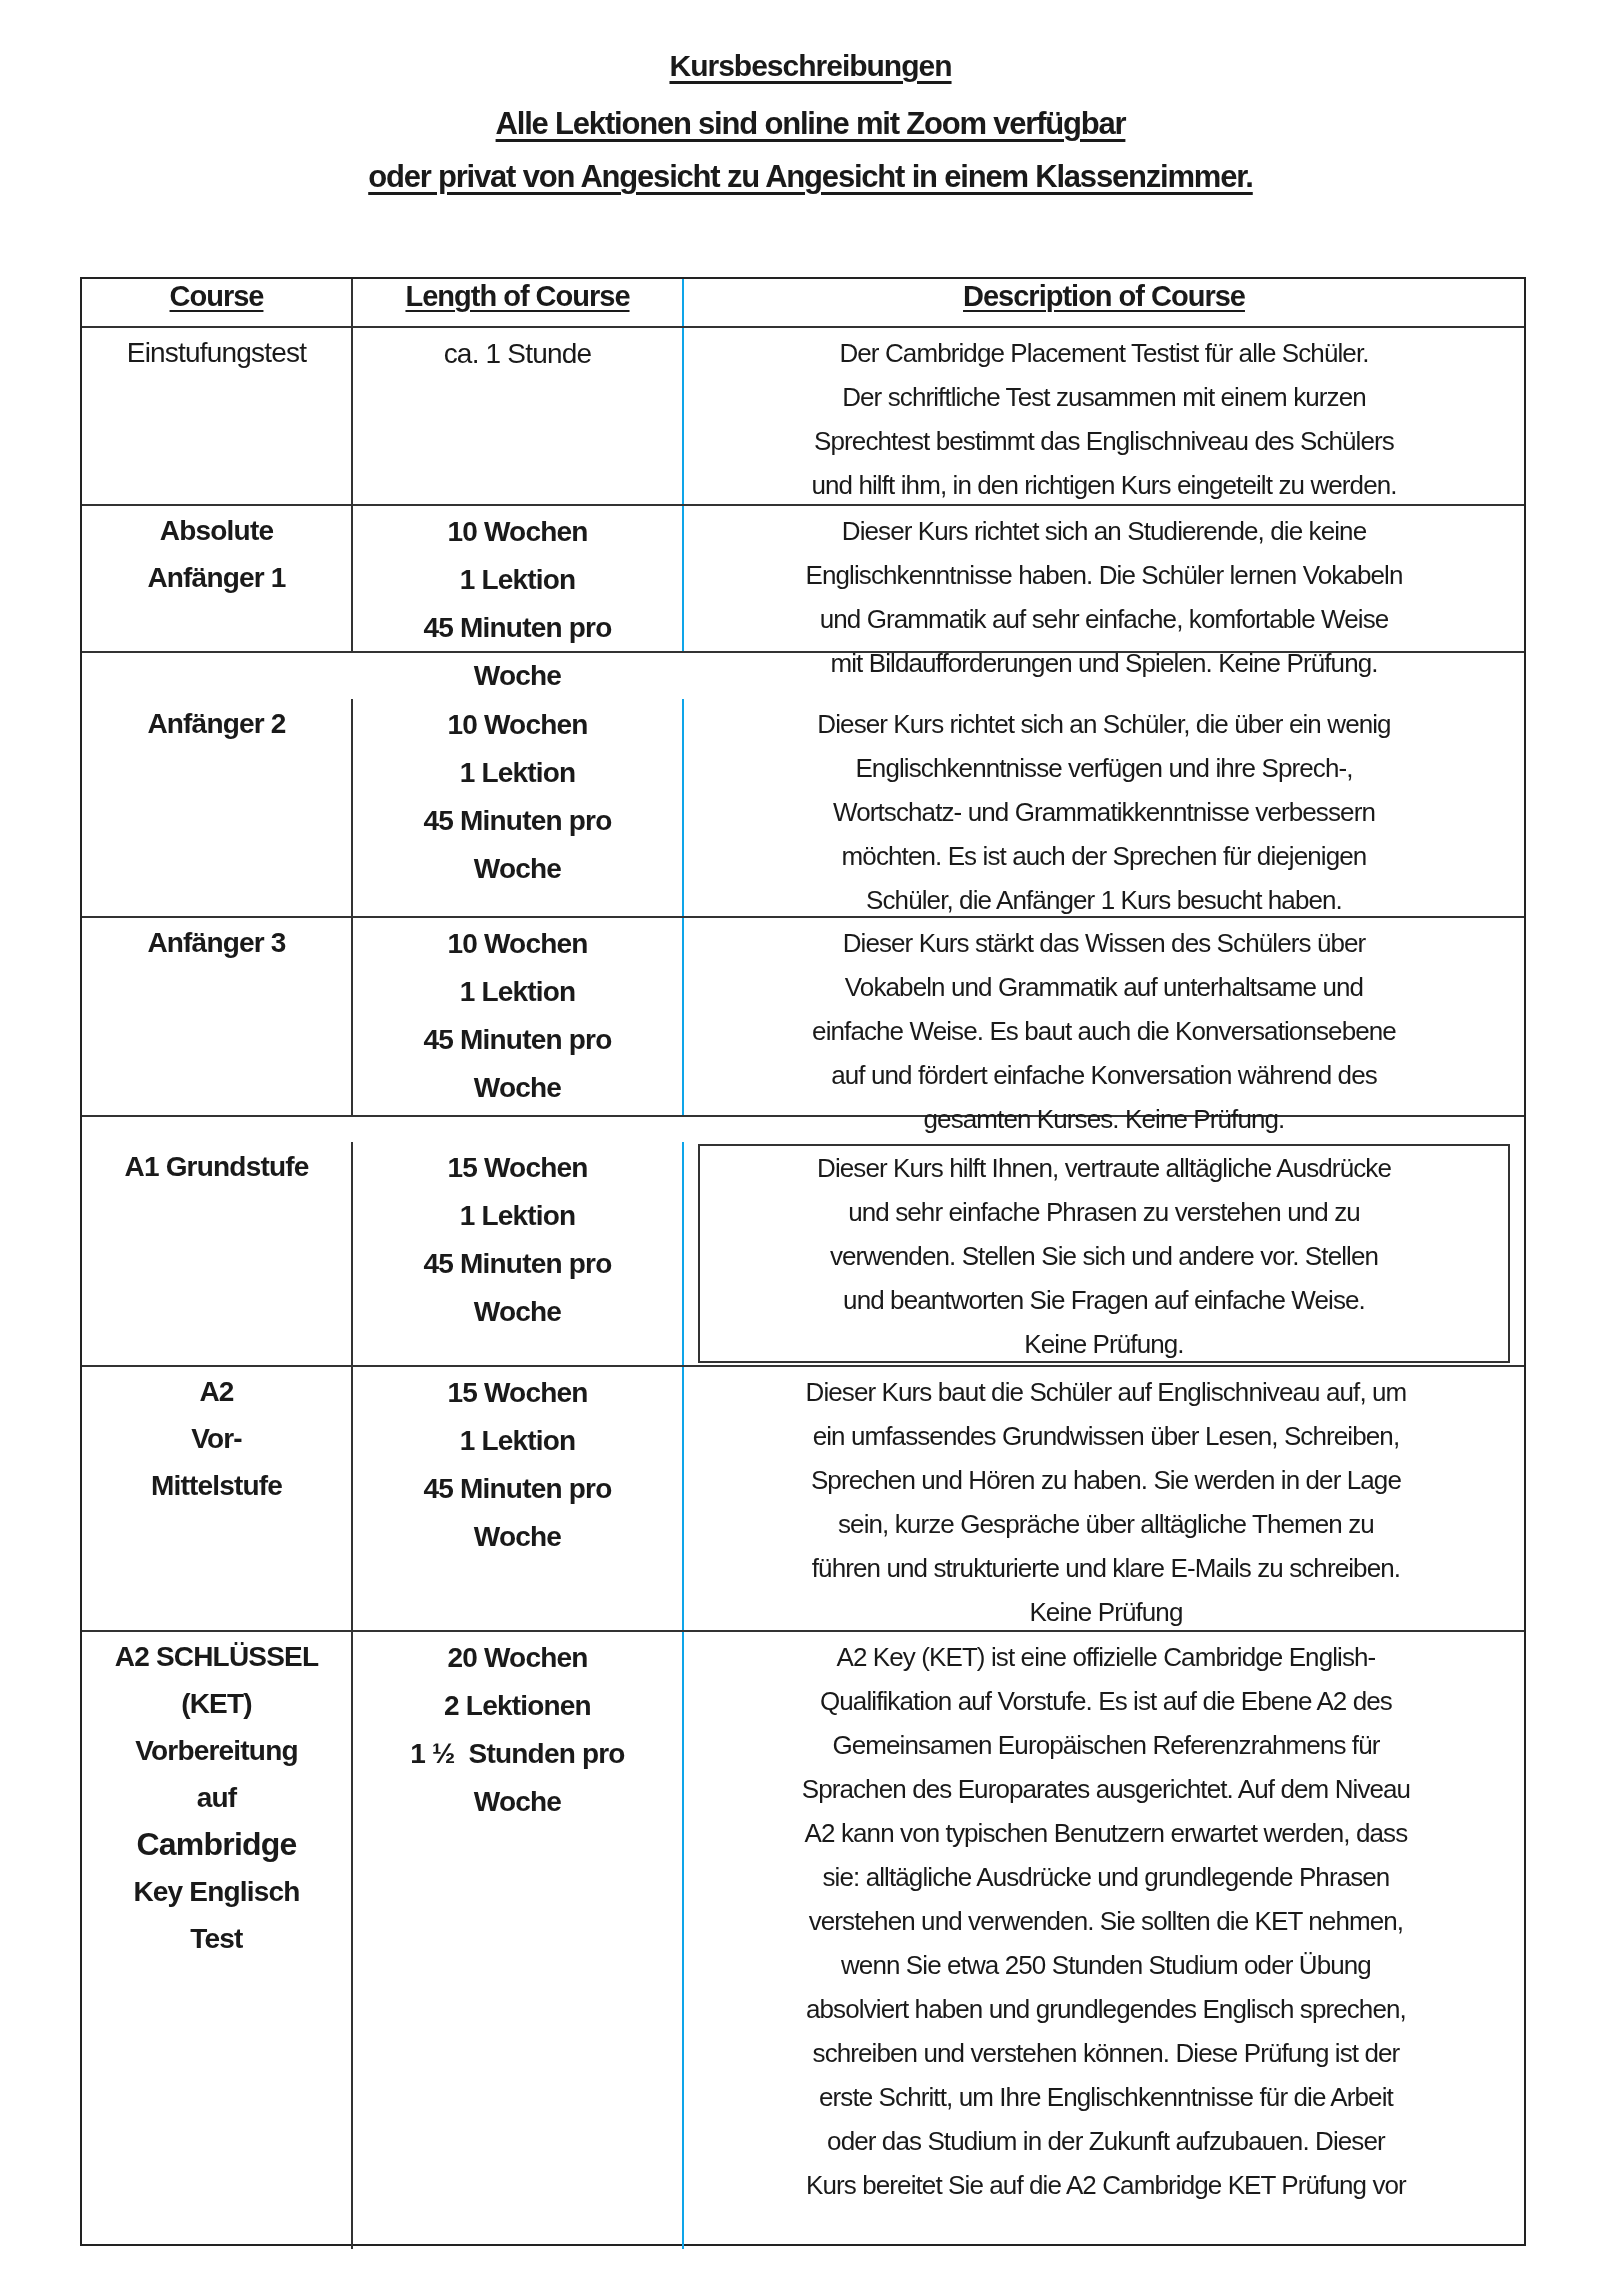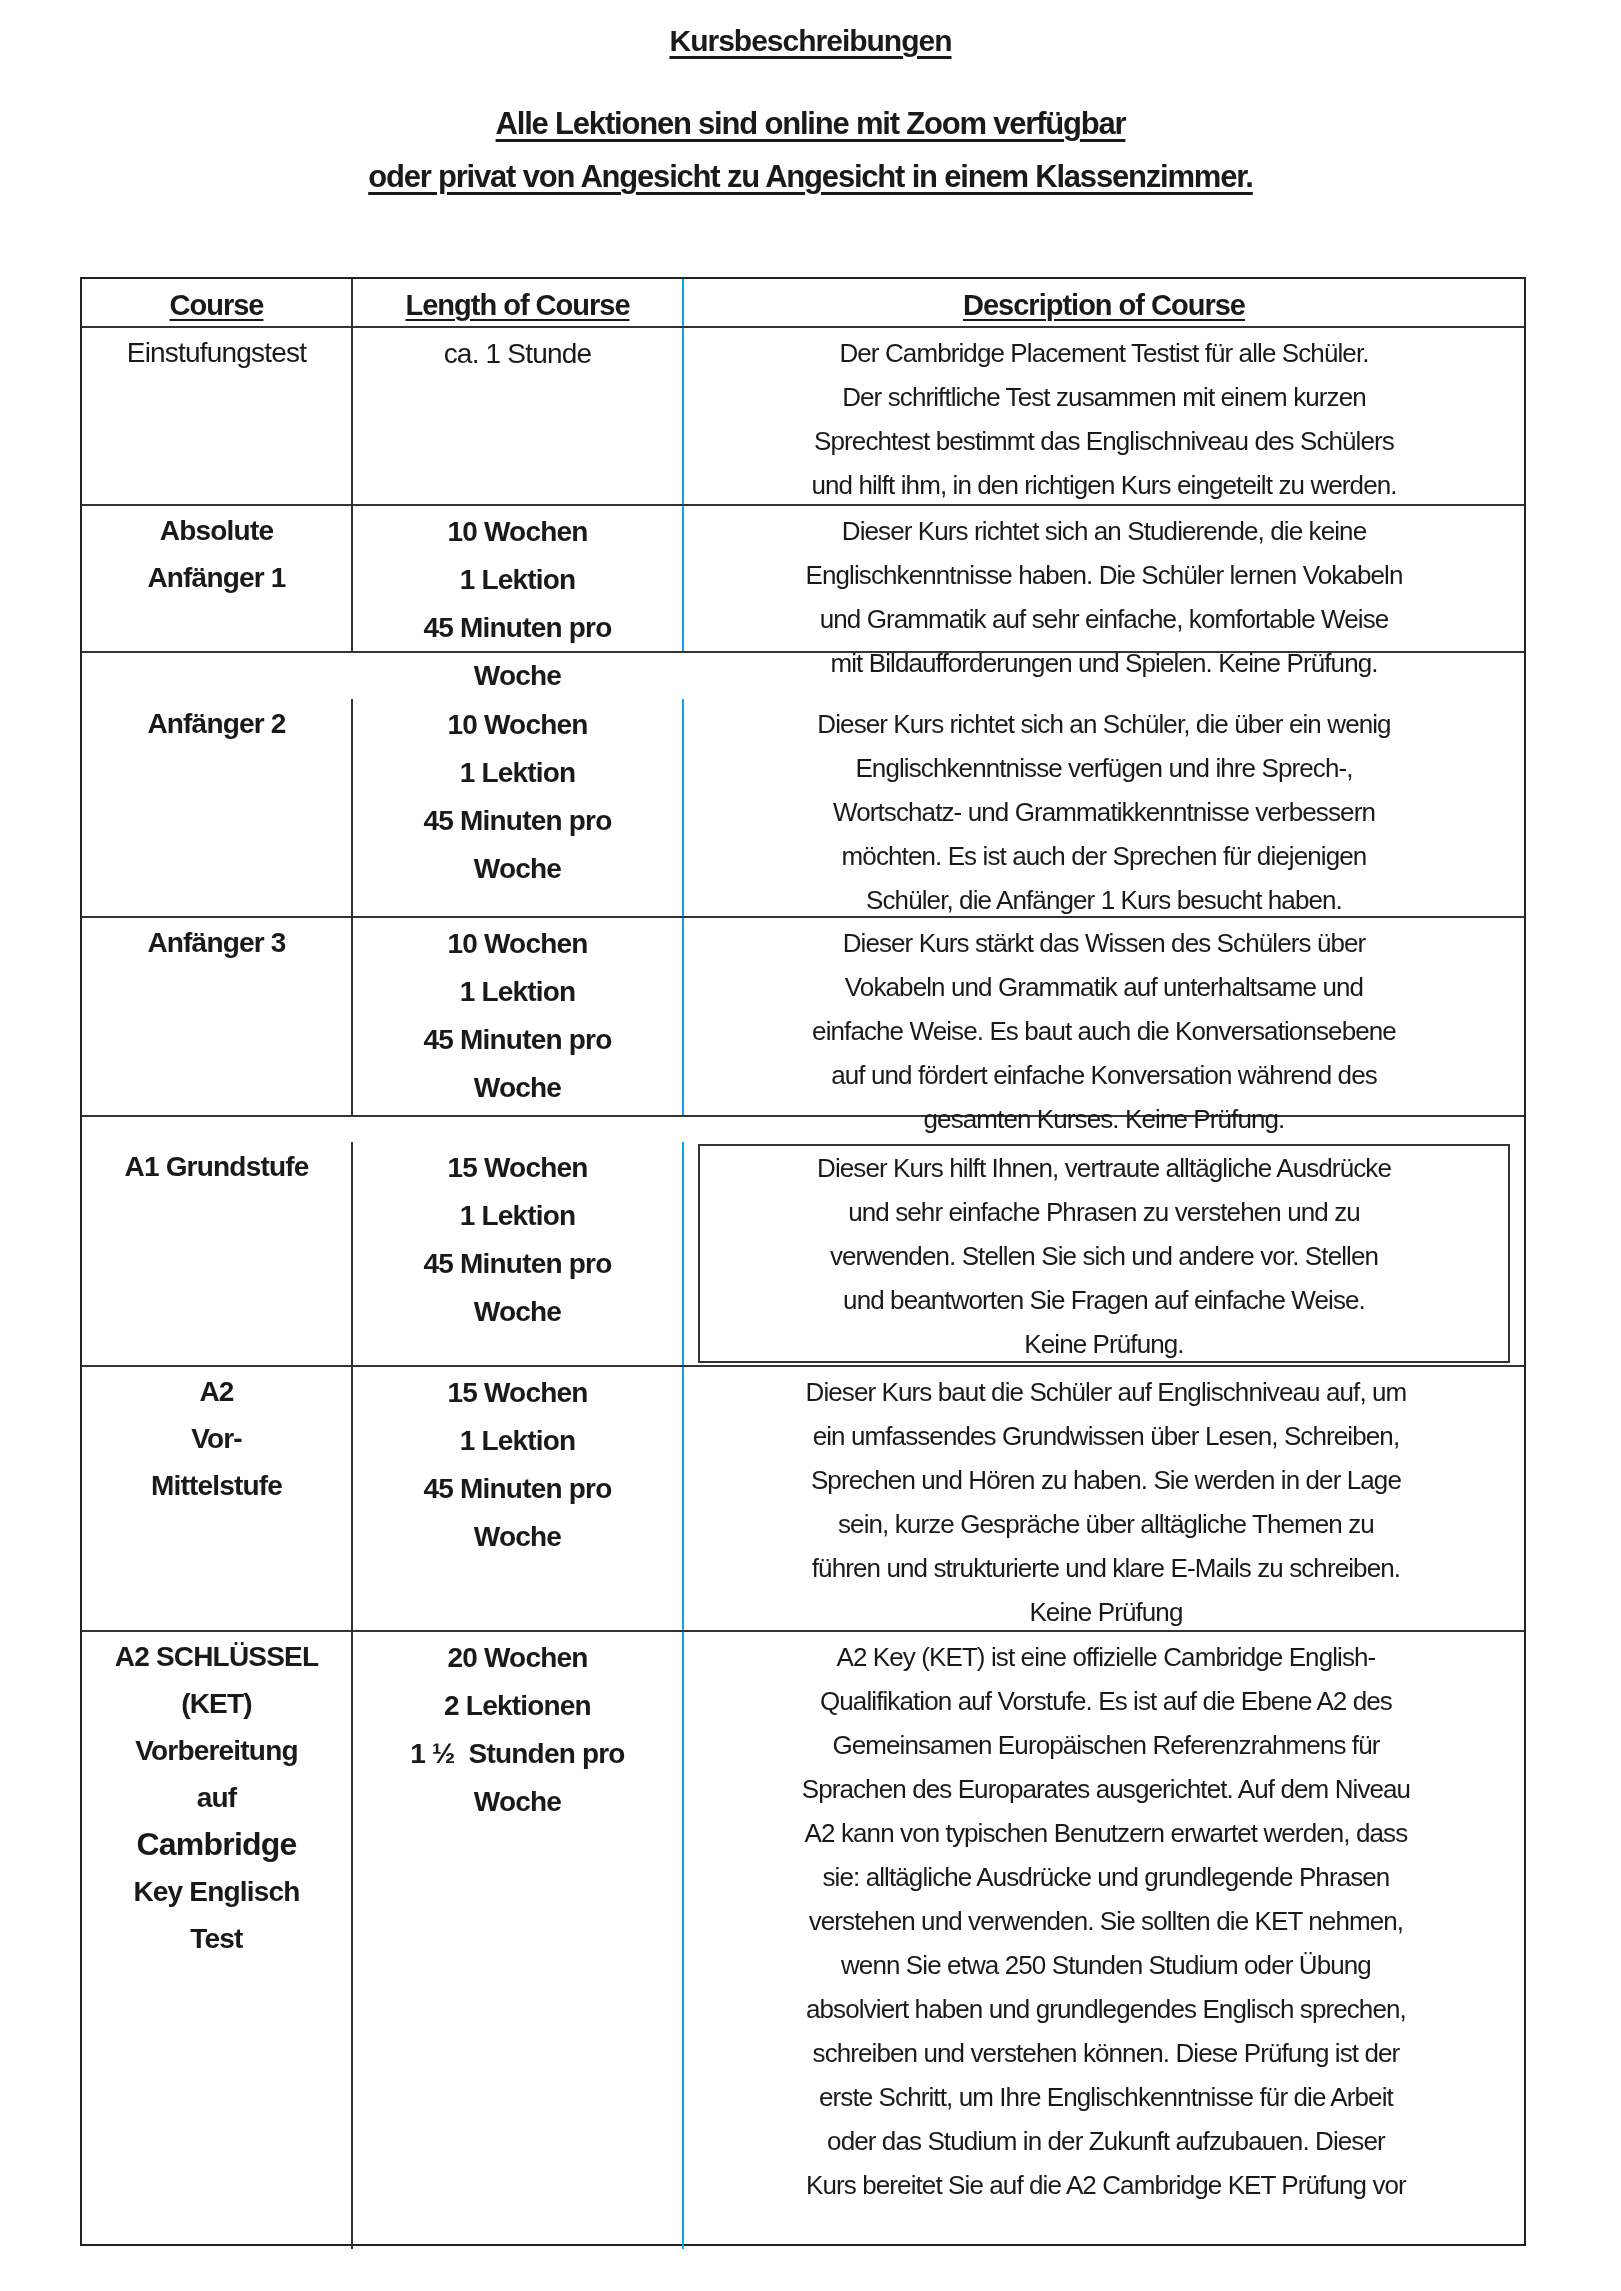--- a/index.html
+++ b/index.html
@@ -1,35 +1,35 @@
 <!DOCTYPE html>
 <html><head>
 <meta charset="utf-8">
 <style>
   html, body { margin: 0; padding: 0; background: #ffffff; }
   body { width: 1621px; height: 2292px; position: relative; overflow: hidden;
          font-family: "Liberation Sans", "DejaVu Sans", sans-serif; color: #1a1a1a; }
   .title { position: absolute; left: 0; width: 1621px; text-align: center;
-           font-weight: bold; font-size: 30px; letter-spacing: -1px; top: 24px; }
+           font-weight: bold; font-size: 30px; letter-spacing: -1px; top: 49px; }
   .title span, .sub span { text-decoration: underline; text-decoration-thickness: 2.9px; text-underline-offset: 4.9px; }
   .sub { position: absolute; left: 0; width: 1621px; text-align: center;
          font-weight: bold; font-size: 31px; letter-spacing: -1.2px; }
   .sub1 { top: 106px; }
   .sub2 { top: 159px; }
 
   .table { position: absolute; left: 80px; top: 277px; width: 1446px; height: 1969px;
            border: 2px solid #222; box-sizing: border-box; }
   .row { position: absolute; left: 0; width: 100%; border-bottom: 2px solid #333; box-sizing: border-box; }
   .row:last-child { border-bottom: none; }
   .cell { position: absolute; top: 0; bottom: 0; box-sizing: border-box; }
   .c1 { left: 0; width: 271px; border-right: 2px solid #333; text-align: center; }
   .c2 { left: 271px; width: 331px; border-right: 2px solid #0ea5e9; text-align: center; }
   .c3 { left: 602px; right: 0; }
 
-  .hdr { font-weight: bold; font-size: 29px; letter-spacing: -1px; padding-top: 10px; }
+  .hdr { font-weight: bold; font-size: 29px; letter-spacing: -1px; padding-top: 1px; }
   .hdr span { text-decoration: underline; text-decoration-thickness: 2px; text-underline-offset: 3.9px; }
   .c3.hdr { text-align: center; }
 
   .course { font-size: 28px; letter-spacing: -0.8px; line-height: 47px; padding-top: 1px; }
   .course.bold { font-weight: bold; }
   .course .big { font-size: 32px; }
   .len { font-size: 28px; letter-spacing: -0.8px; line-height: 48px; padding-top: 2px; }
   .len.bold { font-weight: bold; }
   .desc { font-size: 26px; letter-spacing: -0.9px; line-height: 44px; padding: 2.9px 9.8px 0 9.8px; }
   .desc.center { text-align: center; }

